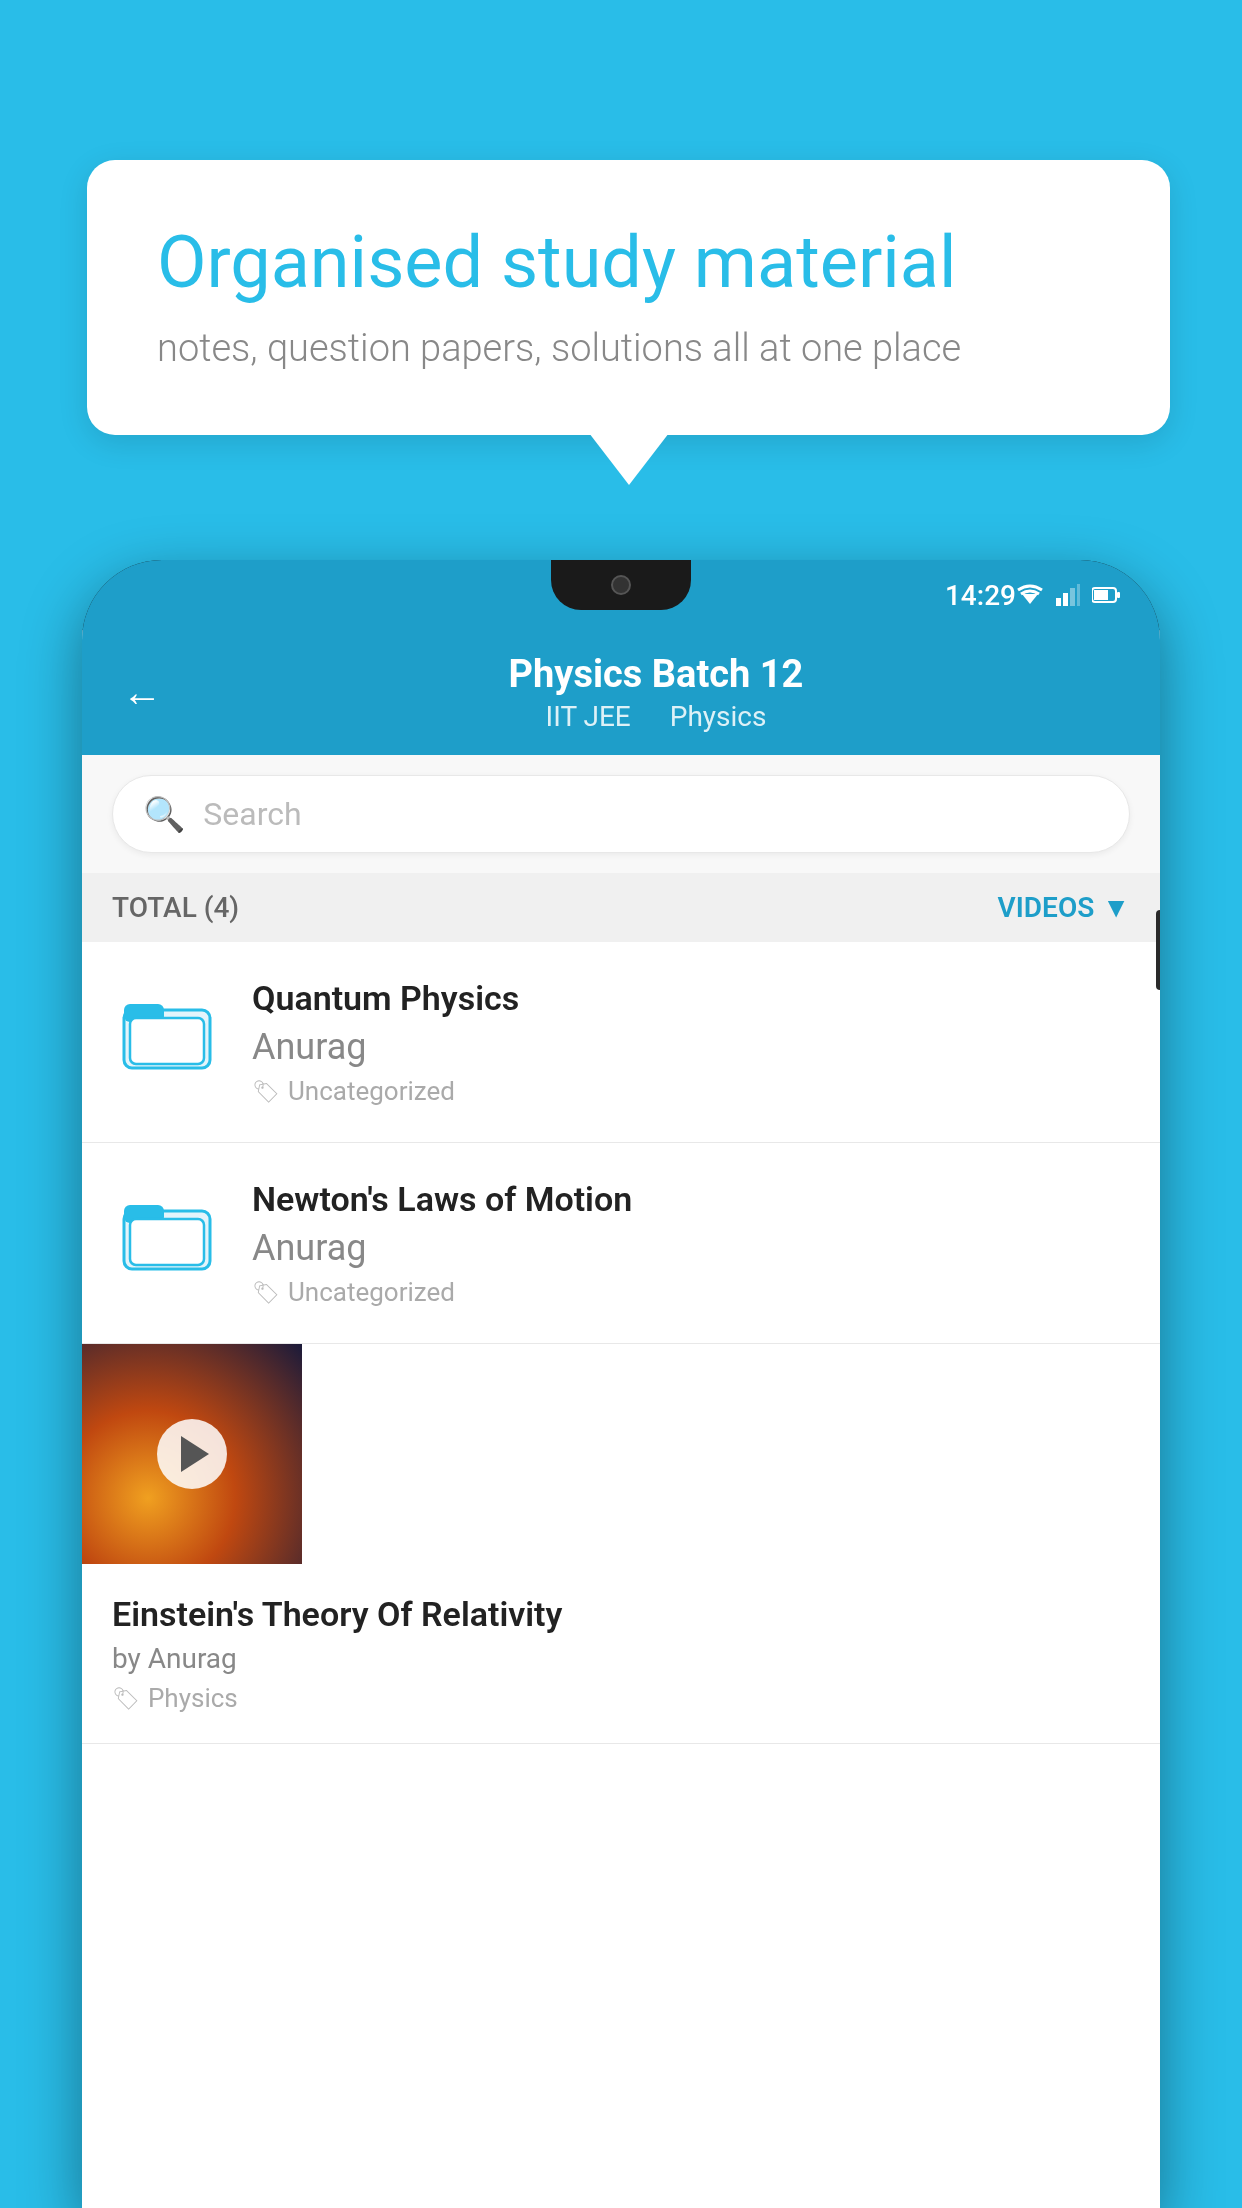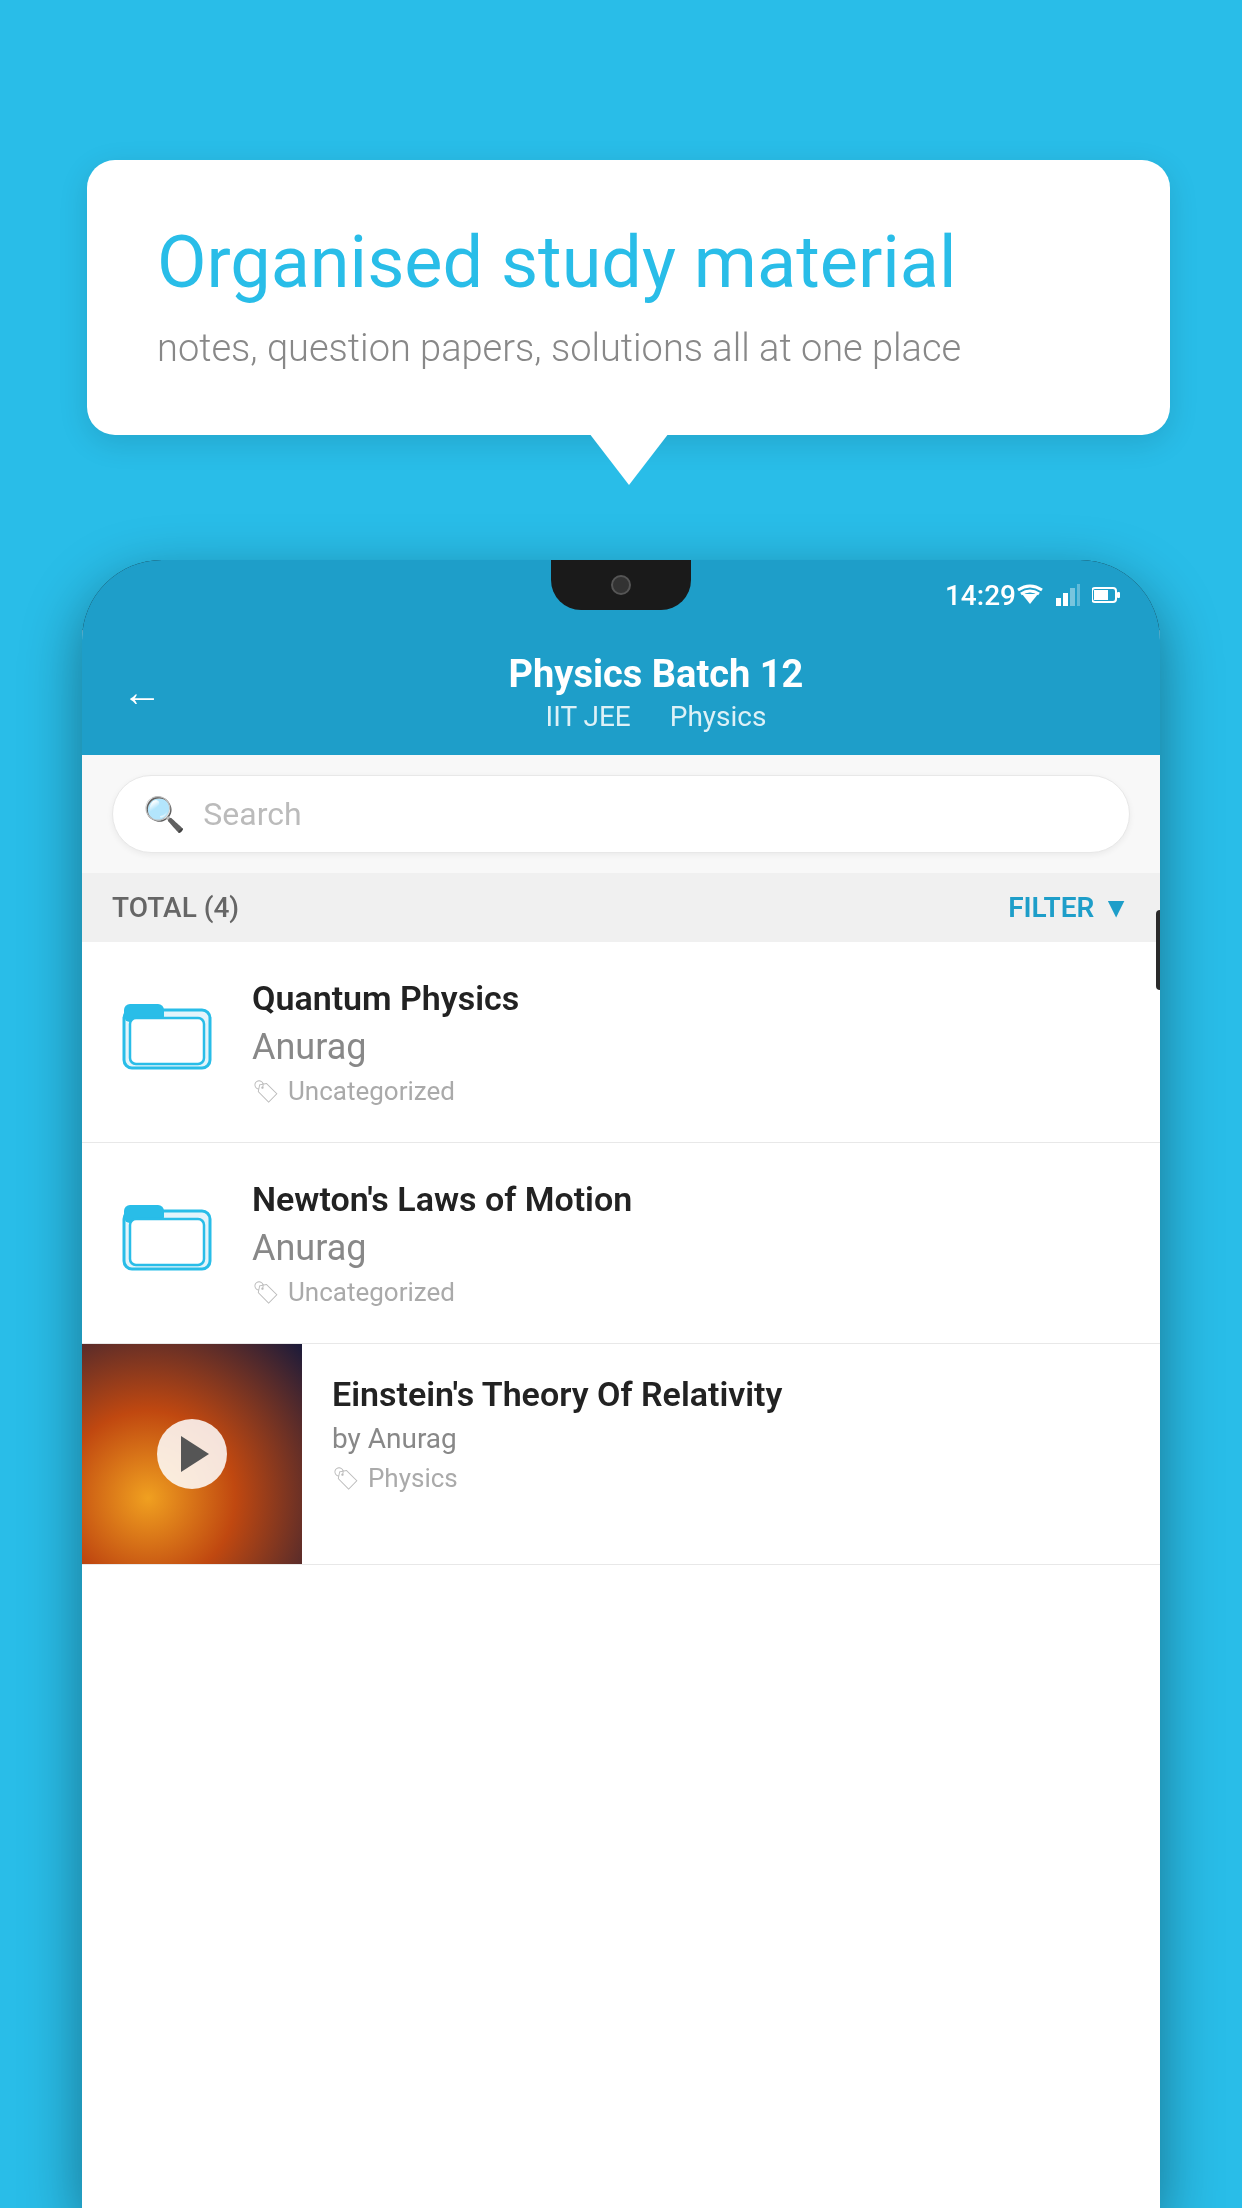--- a/index.html
+++ b/index.html
@@ -271,20 +271,21 @@
     }
 
     
     .video-item-thumb {
       display: flex;
       align-items: flex-start;
       padding: 0;
       border-bottom: 1px solid #e8e8e8;
       cursor: pointer;
       overflow: hidden;
+      flex-direction: column;
     }
     .thumb-image {
       width: 220px;
       height: 220px;
       background: radial-gradient(circle at 30% 70%, #f0a020 0%, #c04810 40%, #1a1a3a 100%);
       flex-shrink: 0;
       position: relative;
       display: flex;
       align-items: center;
       justify-content: center;
@@ -396,21 +397,21 @@
     <div class="search-bar">
       <div class="search-input-wrap">
         <span class="search-icon-inner">🔍</span>
         <span class="search-placeholder">Search</span>
       </div>
     </div>
 
     <div class="filter-row">
       <span class="total-label">TOTAL (4)</span>
       <div class="filter-btn">
-        <span>FILTER</span>
+        <span>VIDEOS</span>
         <span class="filter-icon">▼</span>
       </div>
     </div>
 
     <div class="video-list">
 
       <div class="video-item">
         <div class="video-thumb">
           <svg class="folder-icon" viewBox="0 0 90 90">
             <rect x="2" y="22" width="86" height="58" rx="8" fill="#e3f4fb" stroke="#29bde8" stroke-width="3"></rect>

